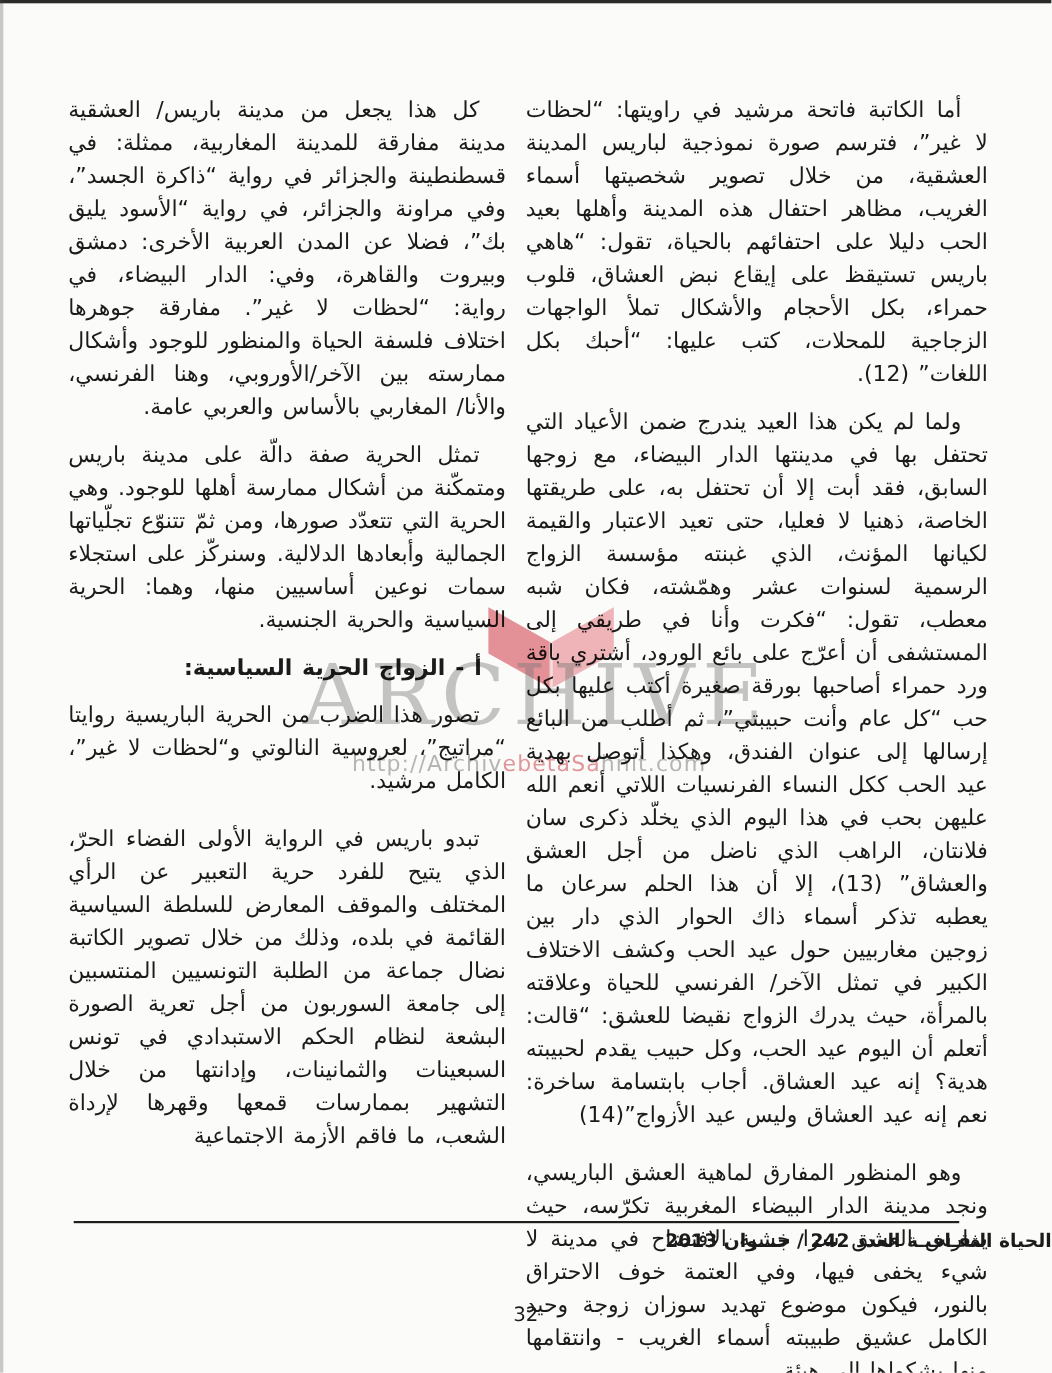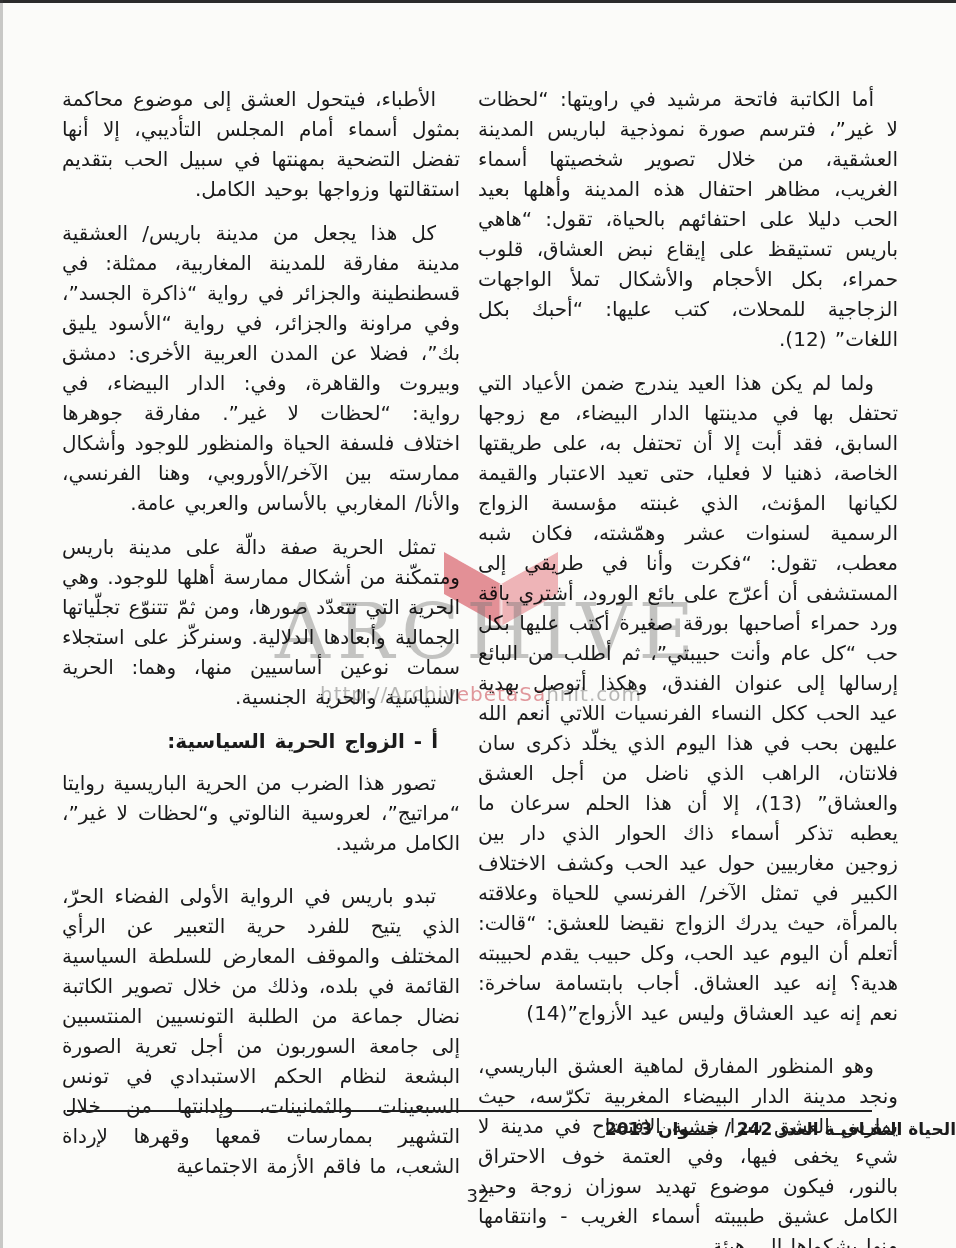--- a/index.html
+++ b/index.html
@@ -56,21 +56,20 @@
 
 <div class="content">
 
   <div class="col col-right">
     <p class="para">أما الكاتبة فاتحة مرشيد في راويتها: “لحظات لا غير”، فترسم صورة نموذجية لباريس المدينة العشقية، من خلال تصوير شخصيتها أسماء الغريب، مظاهر احتفال هذه المدينة وأهلها بعيد الحب دليلا على احتفائهم بالحياة، تقول: “هاهي باريس تستيقظ على إيقاع نبض العشاق، قلوب حمراء، بكل الأحجام والأشكال تملأ الواجهات الزجاجية للمحلات، كتب عليها: “أحبك بكل اللغات” (12).</p>
     <p class="para">ولما لم يكن هذا العيد يندرج ضمن الأعياد التي تحتفل بها في مدينتها الدار البيضاء، مع زوجها السابق، فقد أبت إلا أن تحتفل به، على طريقتها الخاصة، ذهنيا لا فعليا، حتى تعيد الاعتبار والقيمة لكيانها المؤنث، الذي غبنته مؤسسة الزواج الرسمية لسنوات عشر وهمّشته، فكان شبه معطب، تقول: “فكرت وأنا في طريقي إلى المستشفى أن أعرّج على بائع الورود، أشتري باقة ورد حمراء أصاحبها بورقة صغيرة أكتب عليها بكل حب “كل عام وأنت حبيبتي”، ثم أطلب من البائع إرسالها إلى عنوان الفندق، وهكذا أتوصل بهدية عيد الحب ككل النساء الفرنسيات اللاتي أنعم الله عليهن بحب في هذا اليوم الذي يخلّد ذكرى سان فلانتان، الراهب الذي ناضل من أجل العشق والعشاق” (13)، إلا أن هذا الحلم سرعان ما يعطبه تذكر أسماء ذاك الحوار الذي دار بين زوجين مغاربيين حول عيد الحب وكشف الاختلاف الكبير في تمثل الآخر/ الفرنسي للحياة وعلاقته بالمرأة، حيث يدرك الزواج نقيضا للعشق: “قالت: أتعلم أن اليوم عيد الحب، وكل حبيب يقدم لحبيبته هدية؟ إنه عيد العشاق. أجاب بابتسامة ساخرة: نعم إنه عيد العشاق وليس عيد الأزواج”(14)</p>
     <p class="para">وهو المنظور المفارق لماهية العشق الباريسي، ونجد مدينة الدار البيضاء المغربية تكرّسه، حيث يمارس العشق سرا خشية الافتضاح في مدينة لا شيء يخفى فيها، وفي العتمة خوف الاحتراق بالنور، فيكون موضوع تهديد سوزان زوجة وحيد الكامل عشيق طبيبته أسماء الغريب - وانتقامها منها بشكواها إلى هيئة</p>
   </div>
 
   <div class="col col-left">
-    <p class="para">الأطباء، فيتحول العشق إلى موضوع محاكمة بمثول أسماء أمام المجلس التأديبي، إلا أنها تفضل التضحية بمهنتها في سبيل الحب بتقديم استقالتها وزواجها بوحيد الكامل.</p>
     <p class="para">كل هذا يجعل من مدينة باريس/ العشقية مدينة مفارقة للمدينة المغاربية، ممثلة: في قسطنطينة والجزائر في رواية “ذاكرة الجسد”، وفي مراونة والجزائر، في رواية “الأسود يليق بك”، فضلا عن المدن العربية الأخرى: دمشق وبيروت والقاهرة، وفي: الدار البيضاء، في رواية: “لحظات لا غير”. مفارقة جوهرها اختلاف فلسفة الحياة والمنظور للوجود وأشكال ممارسته بين الآخر/الأوروبي، وهنا الفرنسي، والأنا/ المغاربي بالأساس والعربي عامة.</p>
     <p class="para">تمثل الحرية صفة دالّة على مدينة باريس ومتمكّنة من أشكال ممارسة أهلها للوجود. وهي الحرية التي تتعدّد صورها، ومن ثمّ تتنوّع تجلّياتها الجمالية وأبعادها الدلالية. وسنركّز على استجلاء سمات نوعين أساسيين منها، وهما: الحرية السياسية والحرية الجنسية.</p>
     <h3 class="subheading">أ - الزواج الحرية السياسية:</h3>
     <p class="para">تصور هذا الضرب من الحرية الباريسية روايتا “مراتيج”، لعروسية النالوتي و“لحظات لا غير”، الكامل مرشيد.</p>
     <p class="para">تبدو باريس في الرواية الأولى الفضاء الحرّ، الذي يتيح للفرد حرية التعبير عن الرأي المختلف والموقف المعارض للسلطة السياسية القائمة في بلده، وذلك من خلال تصوير الكاتبة نضال جماعة من الطلبة التونسيين المنتسبين إلى جامعة السوربون من أجل تعرية الصورة البشعة لنظام الحكم الاستبدادي في تونس السبعينات والثمانينات، وإدانتها من خلال التشهير بممارسات قمعها وقهرها لإرداة الشعب، ما فاقم الأزمة الاجتماعية</p>
   </div>
 
 </div>
 
 <div class="watermark">

